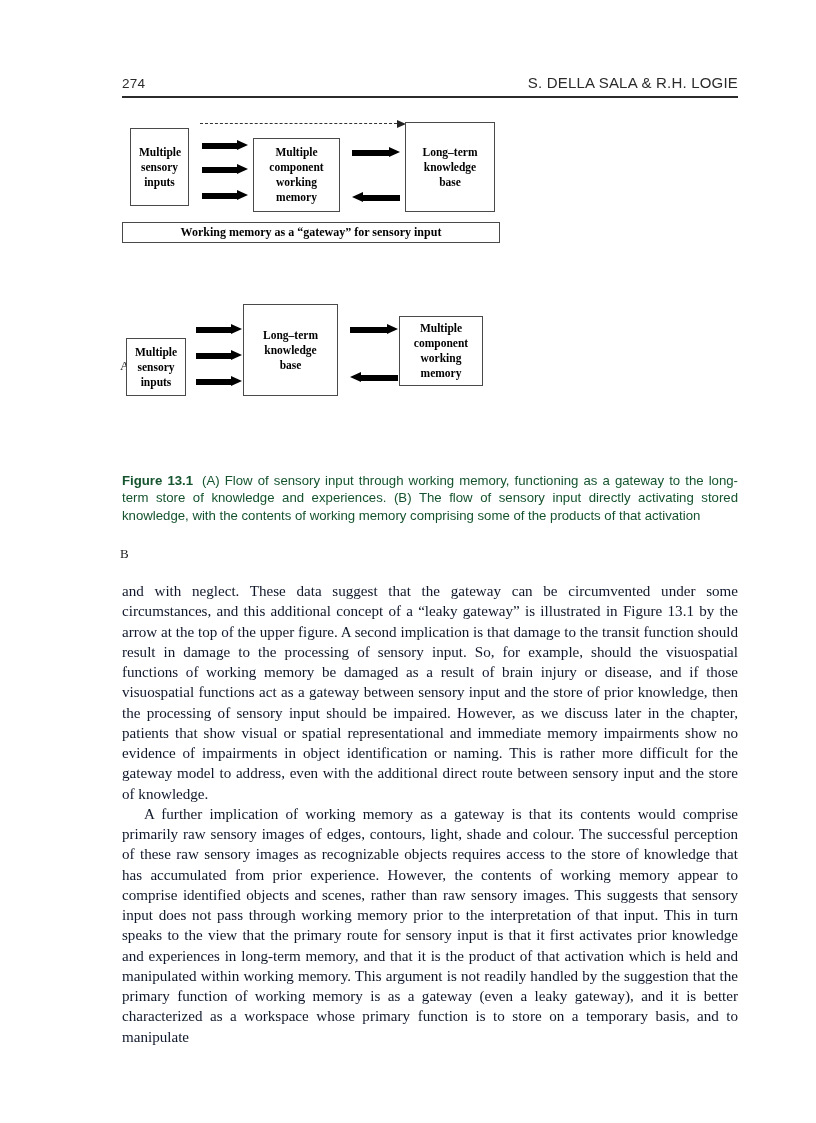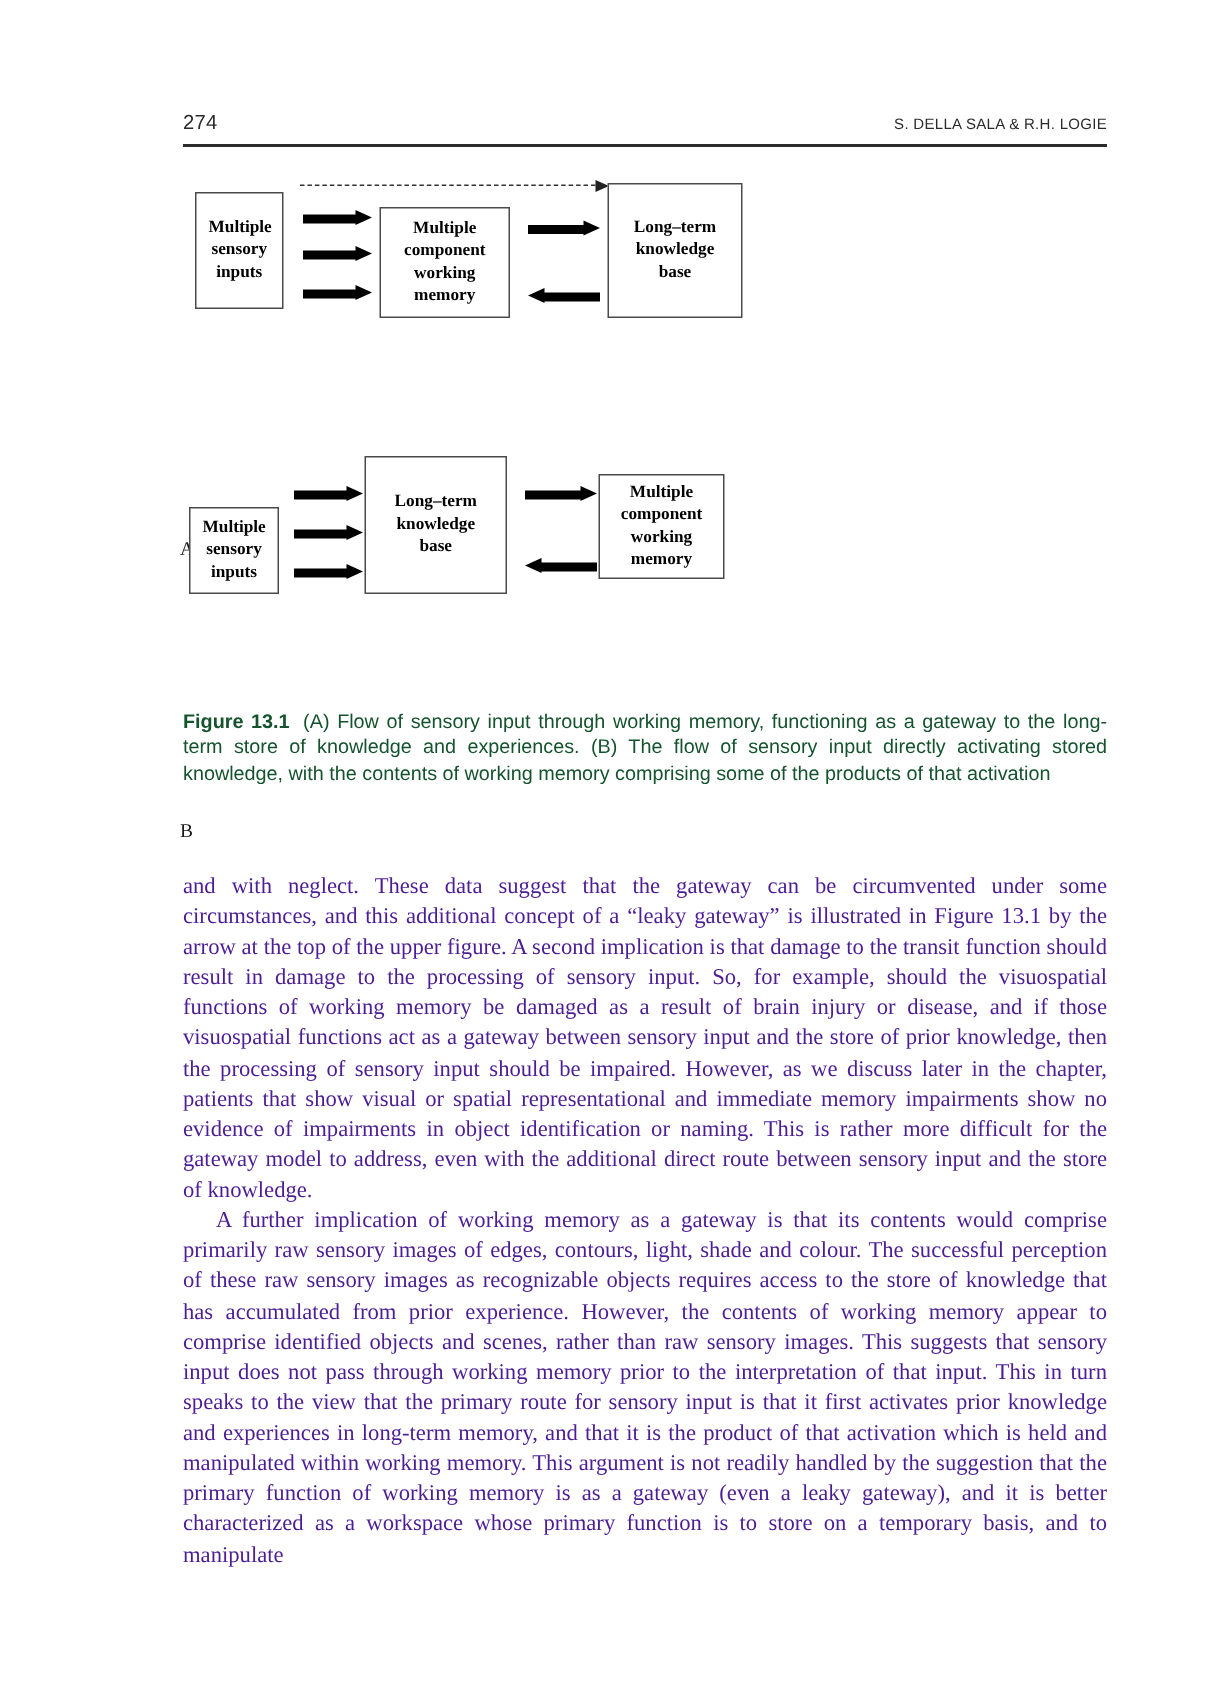--- a/index.html
+++ b/index.html
@@ -33,21 +33,21 @@
     height: 18px;
     display: flex;
     align-items: baseline;
     justify-content: space-between;
     font-family: "Liberation Sans", sans-serif;
     font-size: 13.5px;
     letter-spacing: 0.2px;
     color: #2b2b2b;
   }
   .runhead .folio { font-size: 13.5px; }
-  .runhead .authors { font-size: 10px; }
+  .runhead .authors { font-size: 15px; }
   .rule {
     position: absolute;
     left: 122px;
     top: 96px;
     width: 616px;
     height: 2px;
     background: #2b2b2b;
   }
 
   
@@ -179,21 +179,21 @@
   
   .body {
     position: absolute;
     left: 122px;
     top: 581px;
     width: 616px;
     font-family: "Liberation Serif", serif;
     font-size: 15.1px;
     line-height: 20.25px;
     text-align: justify;
-    color: #4c1d95;
+    color: #0f172a;
     -webkit-hyphens: none;
     hyphens: none;
   }
   .body p { margin: 0; }
   .body p.indent { text-indent: 22px; }
 </style>
 </head>
 <body>
 
 <div class="page">
@@ -254,20 +254,21 @@
       </div>
 
       <div class="node center" style="left:405px; top:12px; width:90px; height:90px;">
         <div class="inner">
           <div>Long–term</div>
           <div>knowledge</div>
           <div>base</div>
         </div>
       </div>
 
+      <div class="capbar" style="left:122px; top:112px; width:378px;">Working memory as a “gateway” for sensory input</div>
     </div>
 
     <div class="panel-label" style="left:120px; top:248px;">A</div>
 
     <div class="diagram b" style="position:absolute; left:0; top:188px;">
 
       <div class="node left" style="left:126px; top:40px; width:60px; height:58px;">
         <div class="inner">
           <div>Multiple</div>
           <div>sensory</div>

